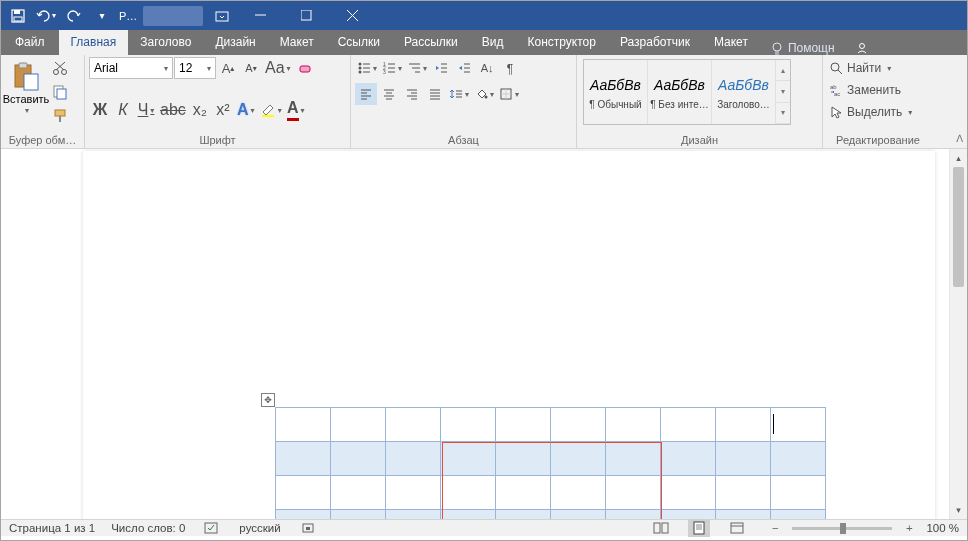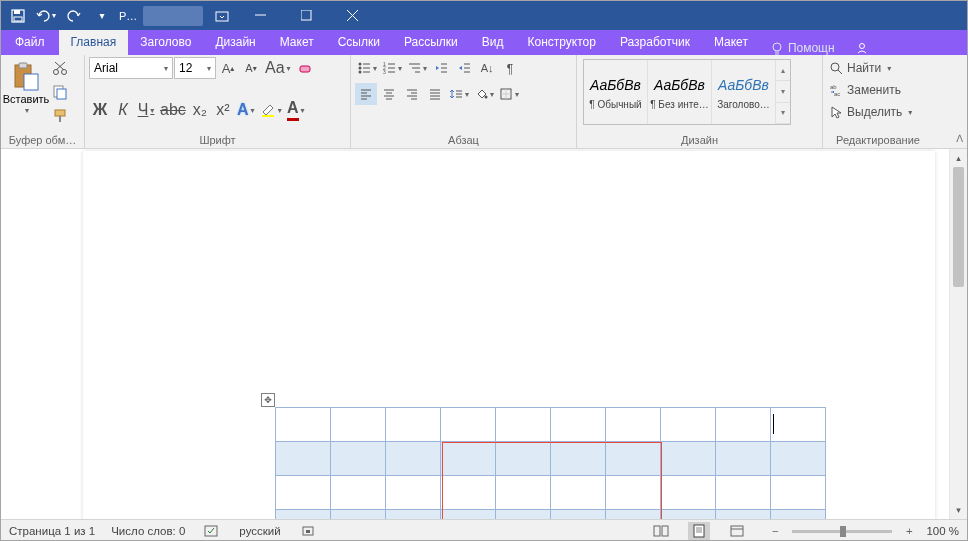--- a/index.html
+++ b/index.html
@@ -10,21 +10,21 @@
 .qat { display:flex; align-items:center; padding:0 4px; gap:2px; }
 .qat .btn { width:26px; height:24px; display:flex; align-items:center; justify-content:center; color:#fff; }
 .title { flex:1; text-align:center; }
 .winctrl { display:flex; }
 .winctrl .btn { width:46px; height:29px; display:flex; align-items:center; justify-content:center; }
 .acct { width:60px; height:20px; background:#5a7db8; margin-right:8px; border-radius:2px; }
 .acct-p { font-size:11px; margin-right:6px; }
 .ribbon-disp { width:22px; height:20px; margin-right:4px; display:flex; align-items:center; justify-content:center; }
 
 
-.tabs { height:25px; background:#8b5cf6; display:flex; align-items:flex-end; font-size:12px; }
+.tabs { height:25px; background:#737373; display:flex; align-items:flex-end; font-size:12px; }
 .tab { color:#fff; padding:0 12px; height:25px; line-height:25px; cursor:pointer; }
 .tab.active { background:#f1f1f1; color:#2b579a; }
 .tab.file { padding:0 14px; }
 .tell { display:flex; align-items:center; color:#dbe3ef; padding:0 10px; gap:4px; }
 .share { color:#fff; padding:0 10px; display:flex; align-items:center; }
 
 
 .ribbon { height:94px; background:#f1f1f1; border-bottom:1px solid #d4d4d4; display:flex; position:relative; }
 .group { border-right:1px solid #d4d4d4; display:flex; flex-direction:column; padding:2px 4px 0 4px; }
 .group-body { flex:1; display:flex; align-items:flex-start; }
@@ -55,21 +55,21 @@
 
 .tbl-wrap { position:absolute; left:192px; top:256px; }
 .move-handle { position:absolute; left:-14px; top:-14px; width:14px; height:14px; border:1px solid #7f7f7f; background:#fff; display:flex; align-items:center; justify-content:center; font-size:9px; color:#555; }
 table.doc { border-collapse:collapse; }
 table.doc td { border:1px solid #9cb4d8; width:55px; height:34px; background:#fff; }
 table.doc tr.band td { background:#deeaf6; }
 .cursor { position:absolute; width:1px; height:20px; background:#000; left:498px; top:7px; }
 .redbox { position:absolute; border:1.5px solid #e74c3c; left:167px; top:35px; width:220px; height:102px; pointer-events:none; }
 
 
-.status { height:23px; background:#f1f1f1; border-top:1px solid #d4d4d4; display:flex; align-items:center; font-size:11.5px; color:#444; padding:0 8px; gap:16px; }
+.status { height:17px; background:#f1f1f1; border-top:1px solid #d4d4d4; display:flex; align-items:center; font-size:11.5px; color:#444; padding:0 8px; gap:16px; }
 .status .spacer { flex:1; }
 .status .vbtn { width:22px; height:18px; display:flex; align-items:center; justify-content:center; color:#666; }
 .zoom { display:flex; align-items:center; gap:6px; }
 .slider { width:100px; height:3px; background:#c0c0c0; position:relative; }
 .slider .th { position:absolute; top:-4px; left:48px; width:6px; height:11px; background:#888; }
 
 .pilcrow::before{content:"¶";font-size:12px;}
 .arrdown{font-size:8px;color:#666;margin-left:2px;}
 </style>
 </head>

